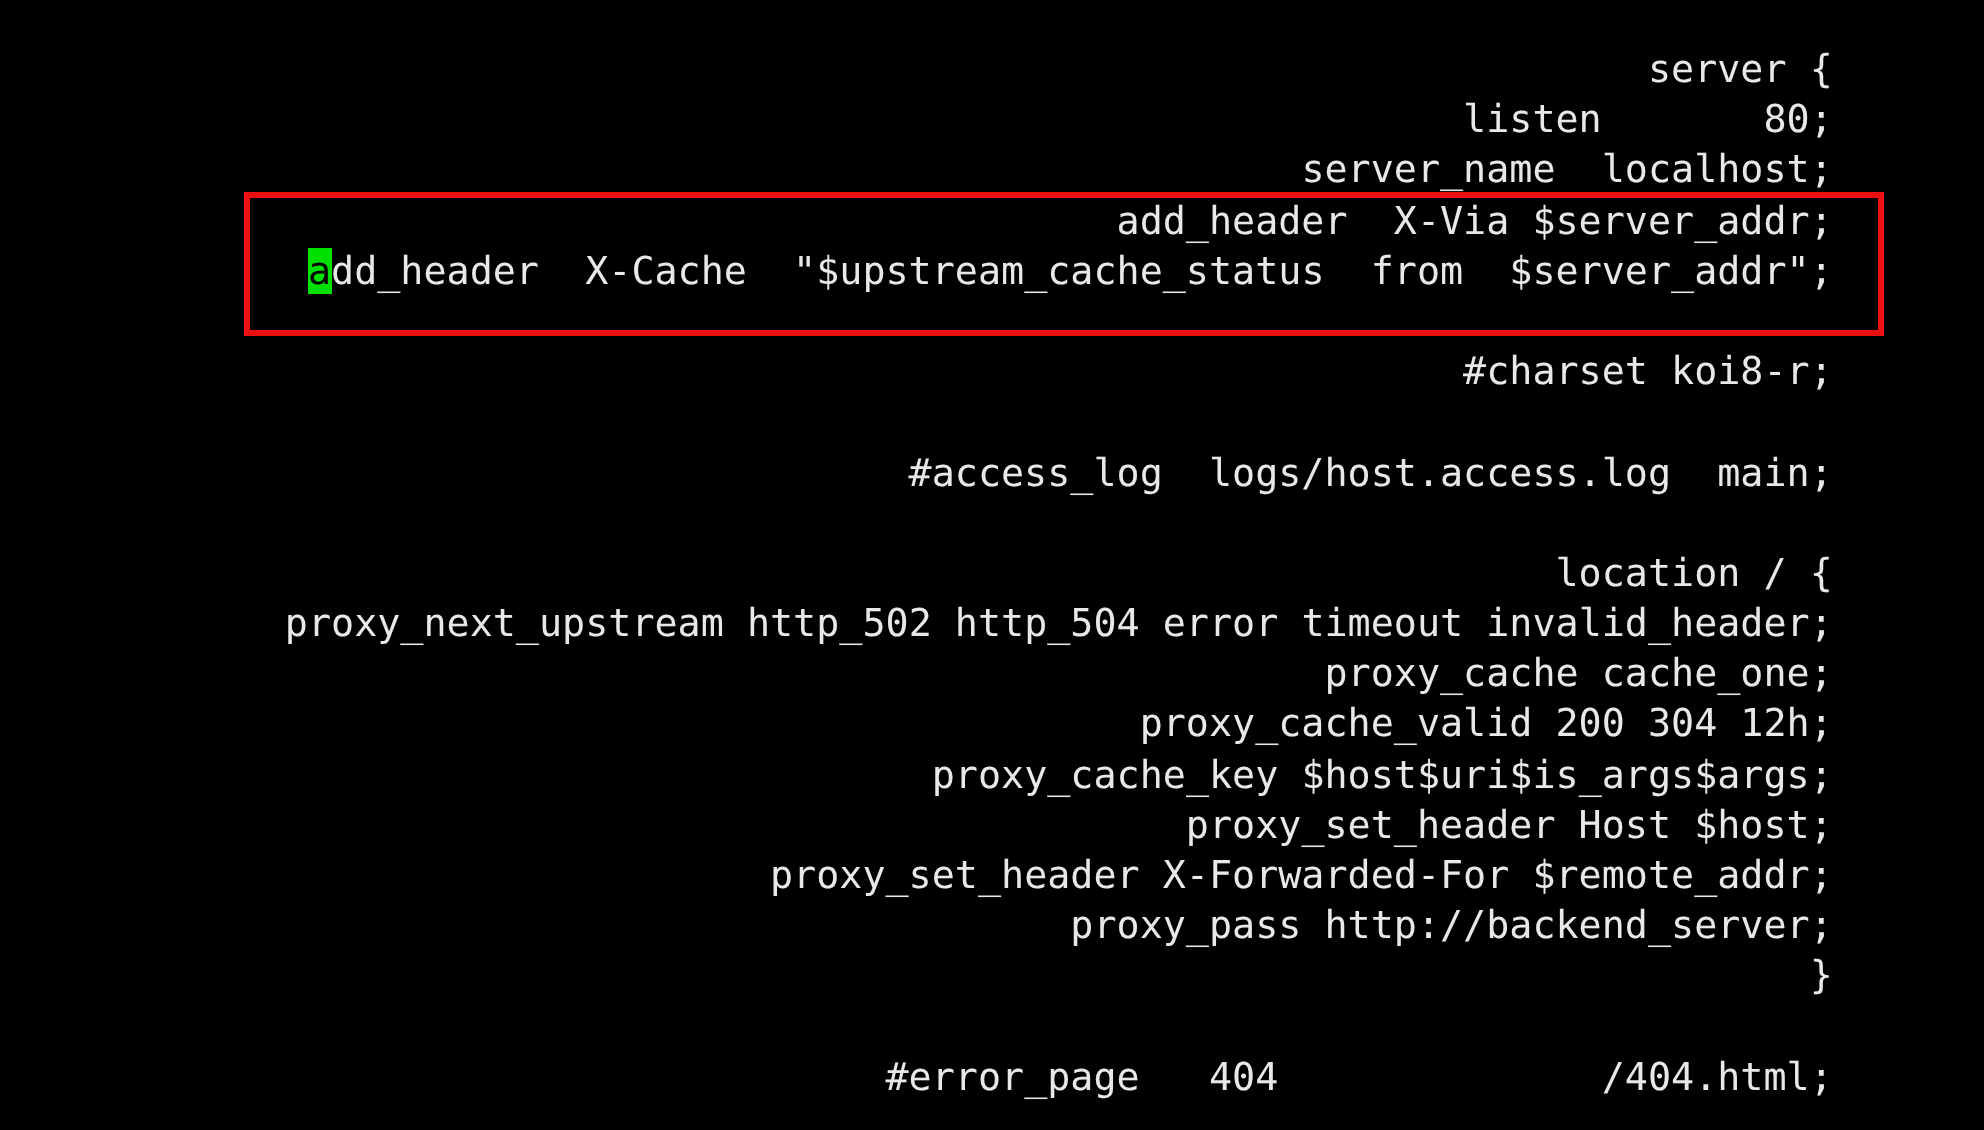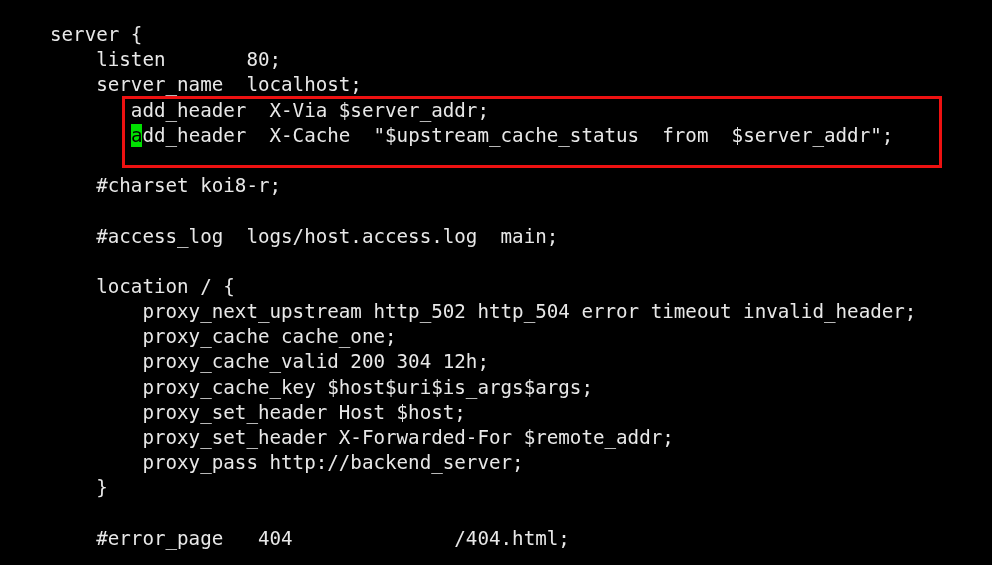--- a/index.html
+++ b/index.html
@@ -20,20 +20,21 @@
     left: 50px;
     top: 22px;
     margin: 0;
     padding: 0;
     font-family: "DejaVu Sans Mono", "Liberation Mono", monospace;
     font-size: 19.2px;
     line-height: 25.2px;
     letter-spacing: 0px;
     color: #e8e8e8;
     white-space: pre;
+    text-align: right;
     -webkit-font-smoothing: none;
   }
   .line {
     display: block;
     height: 25.2px;
     white-space: pre;
   }
   .cursor {
     background: #00e000;
     color: #000000;

